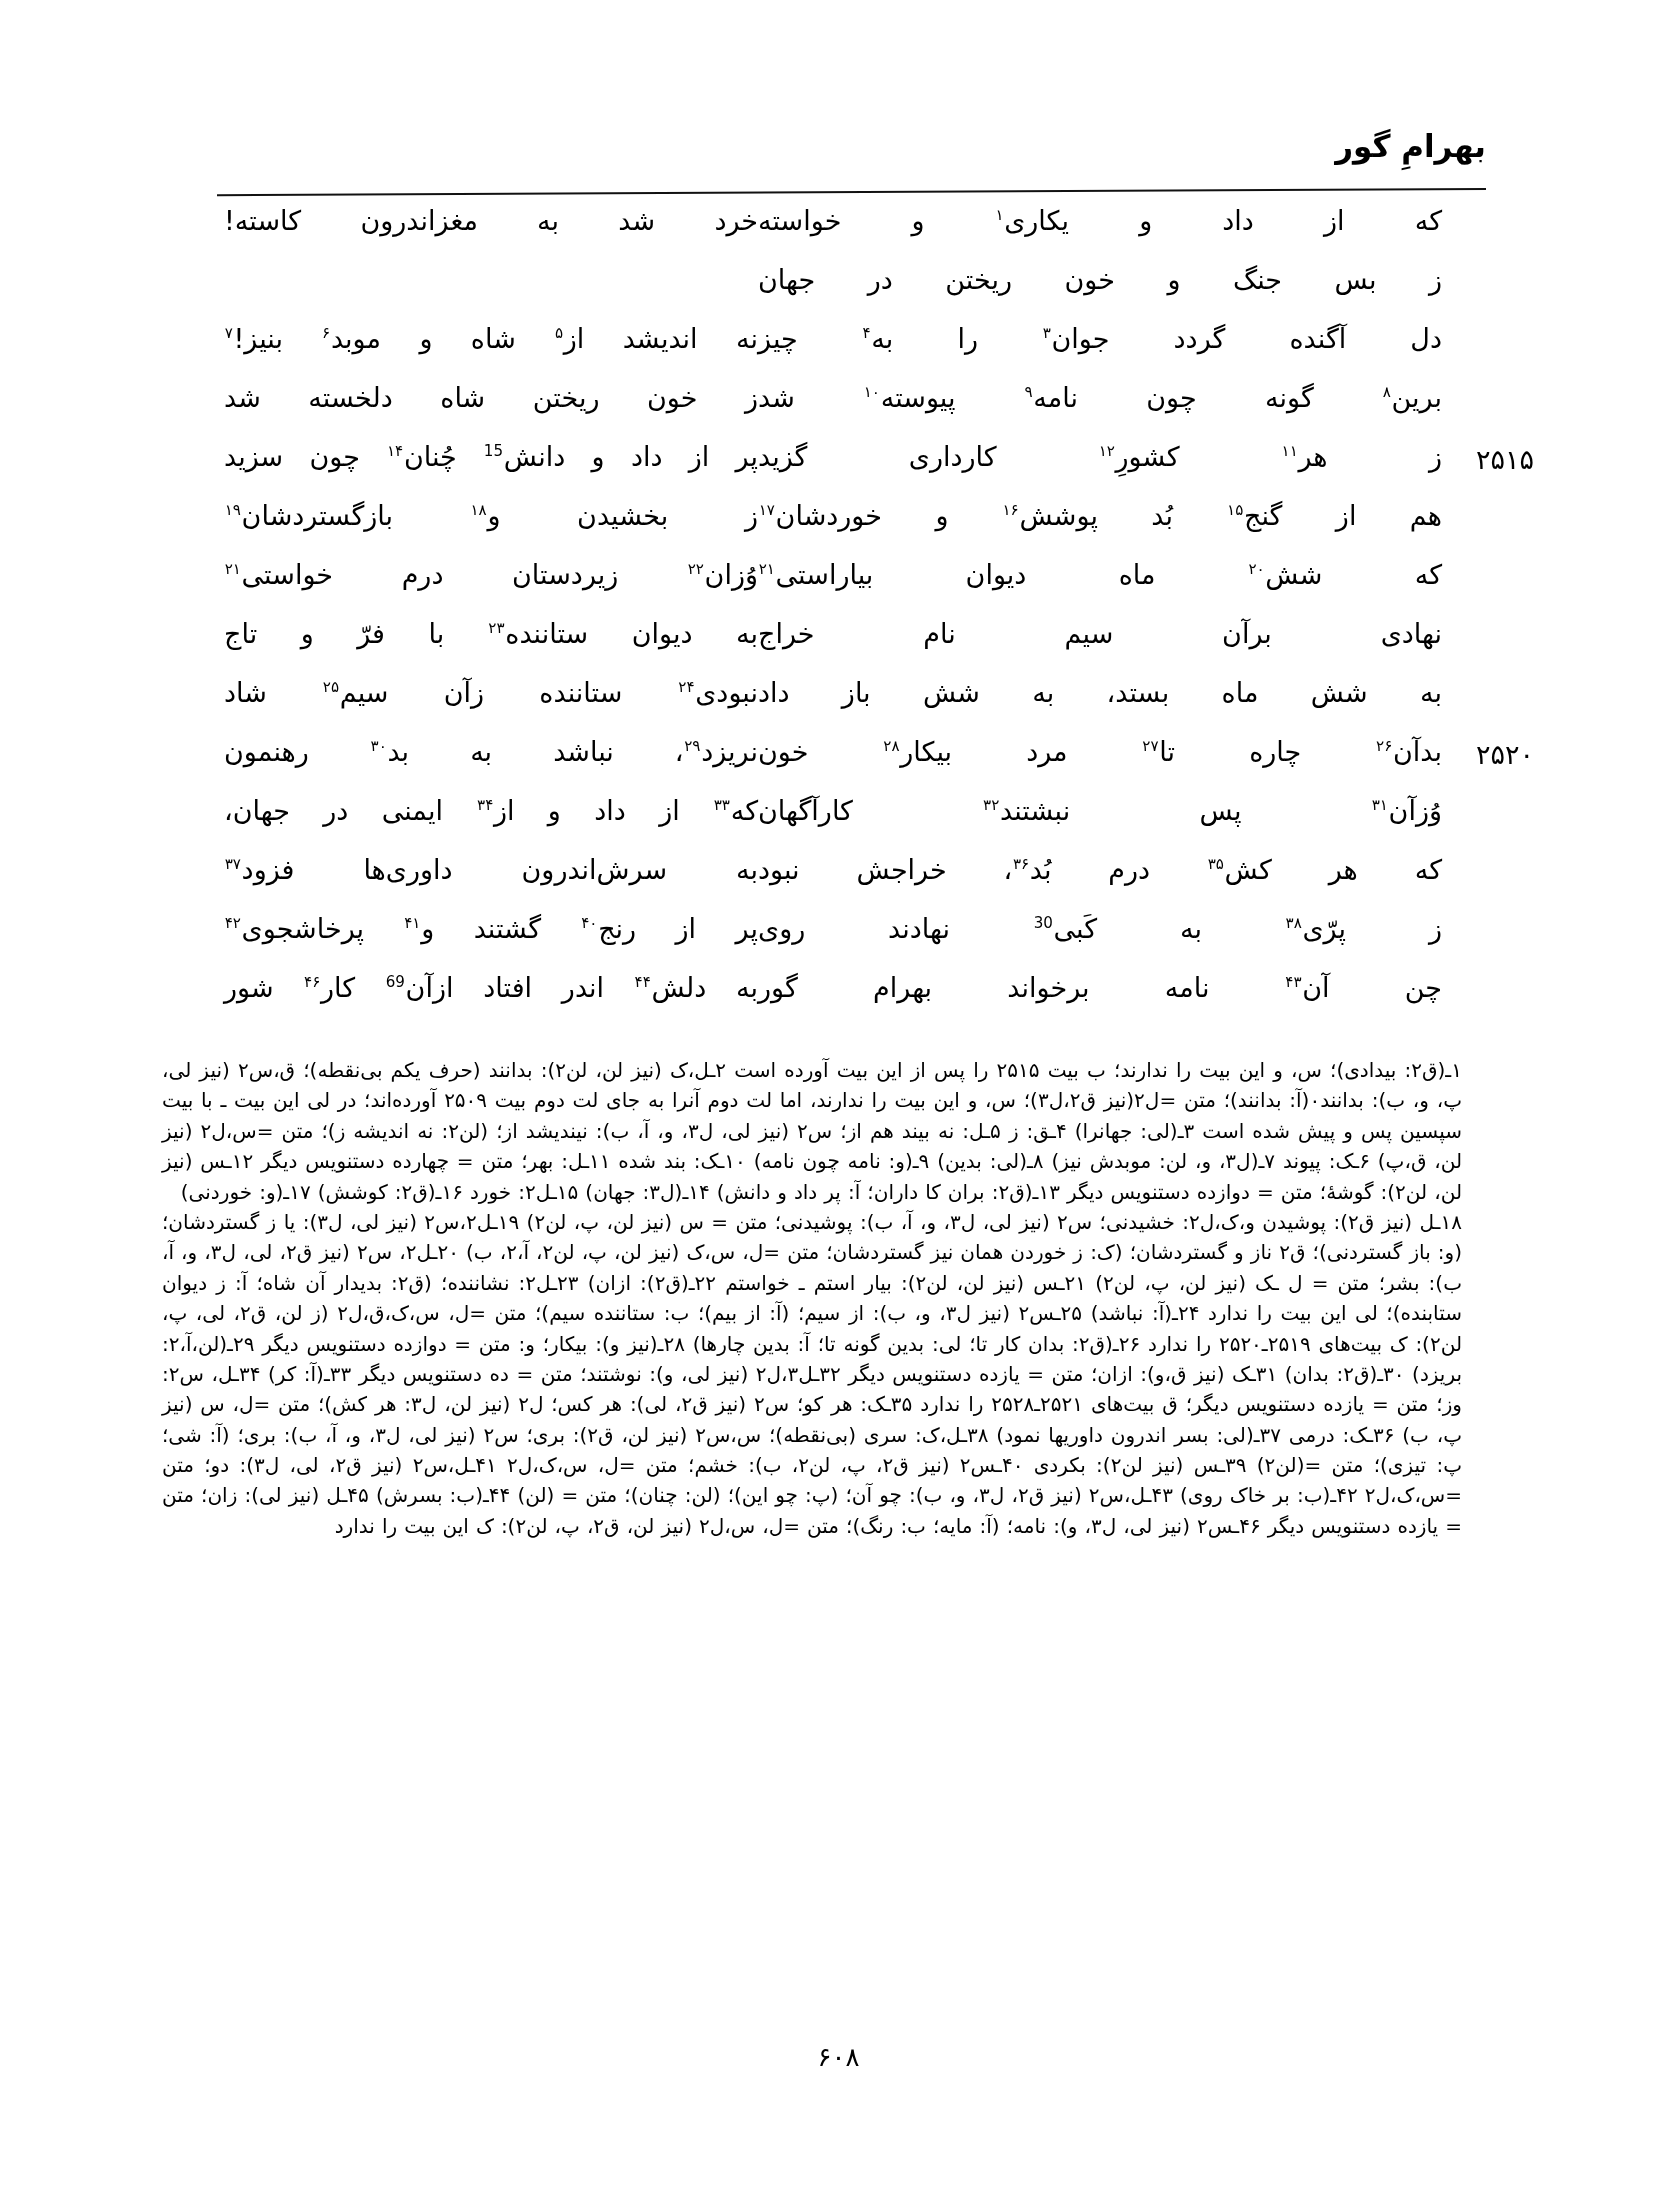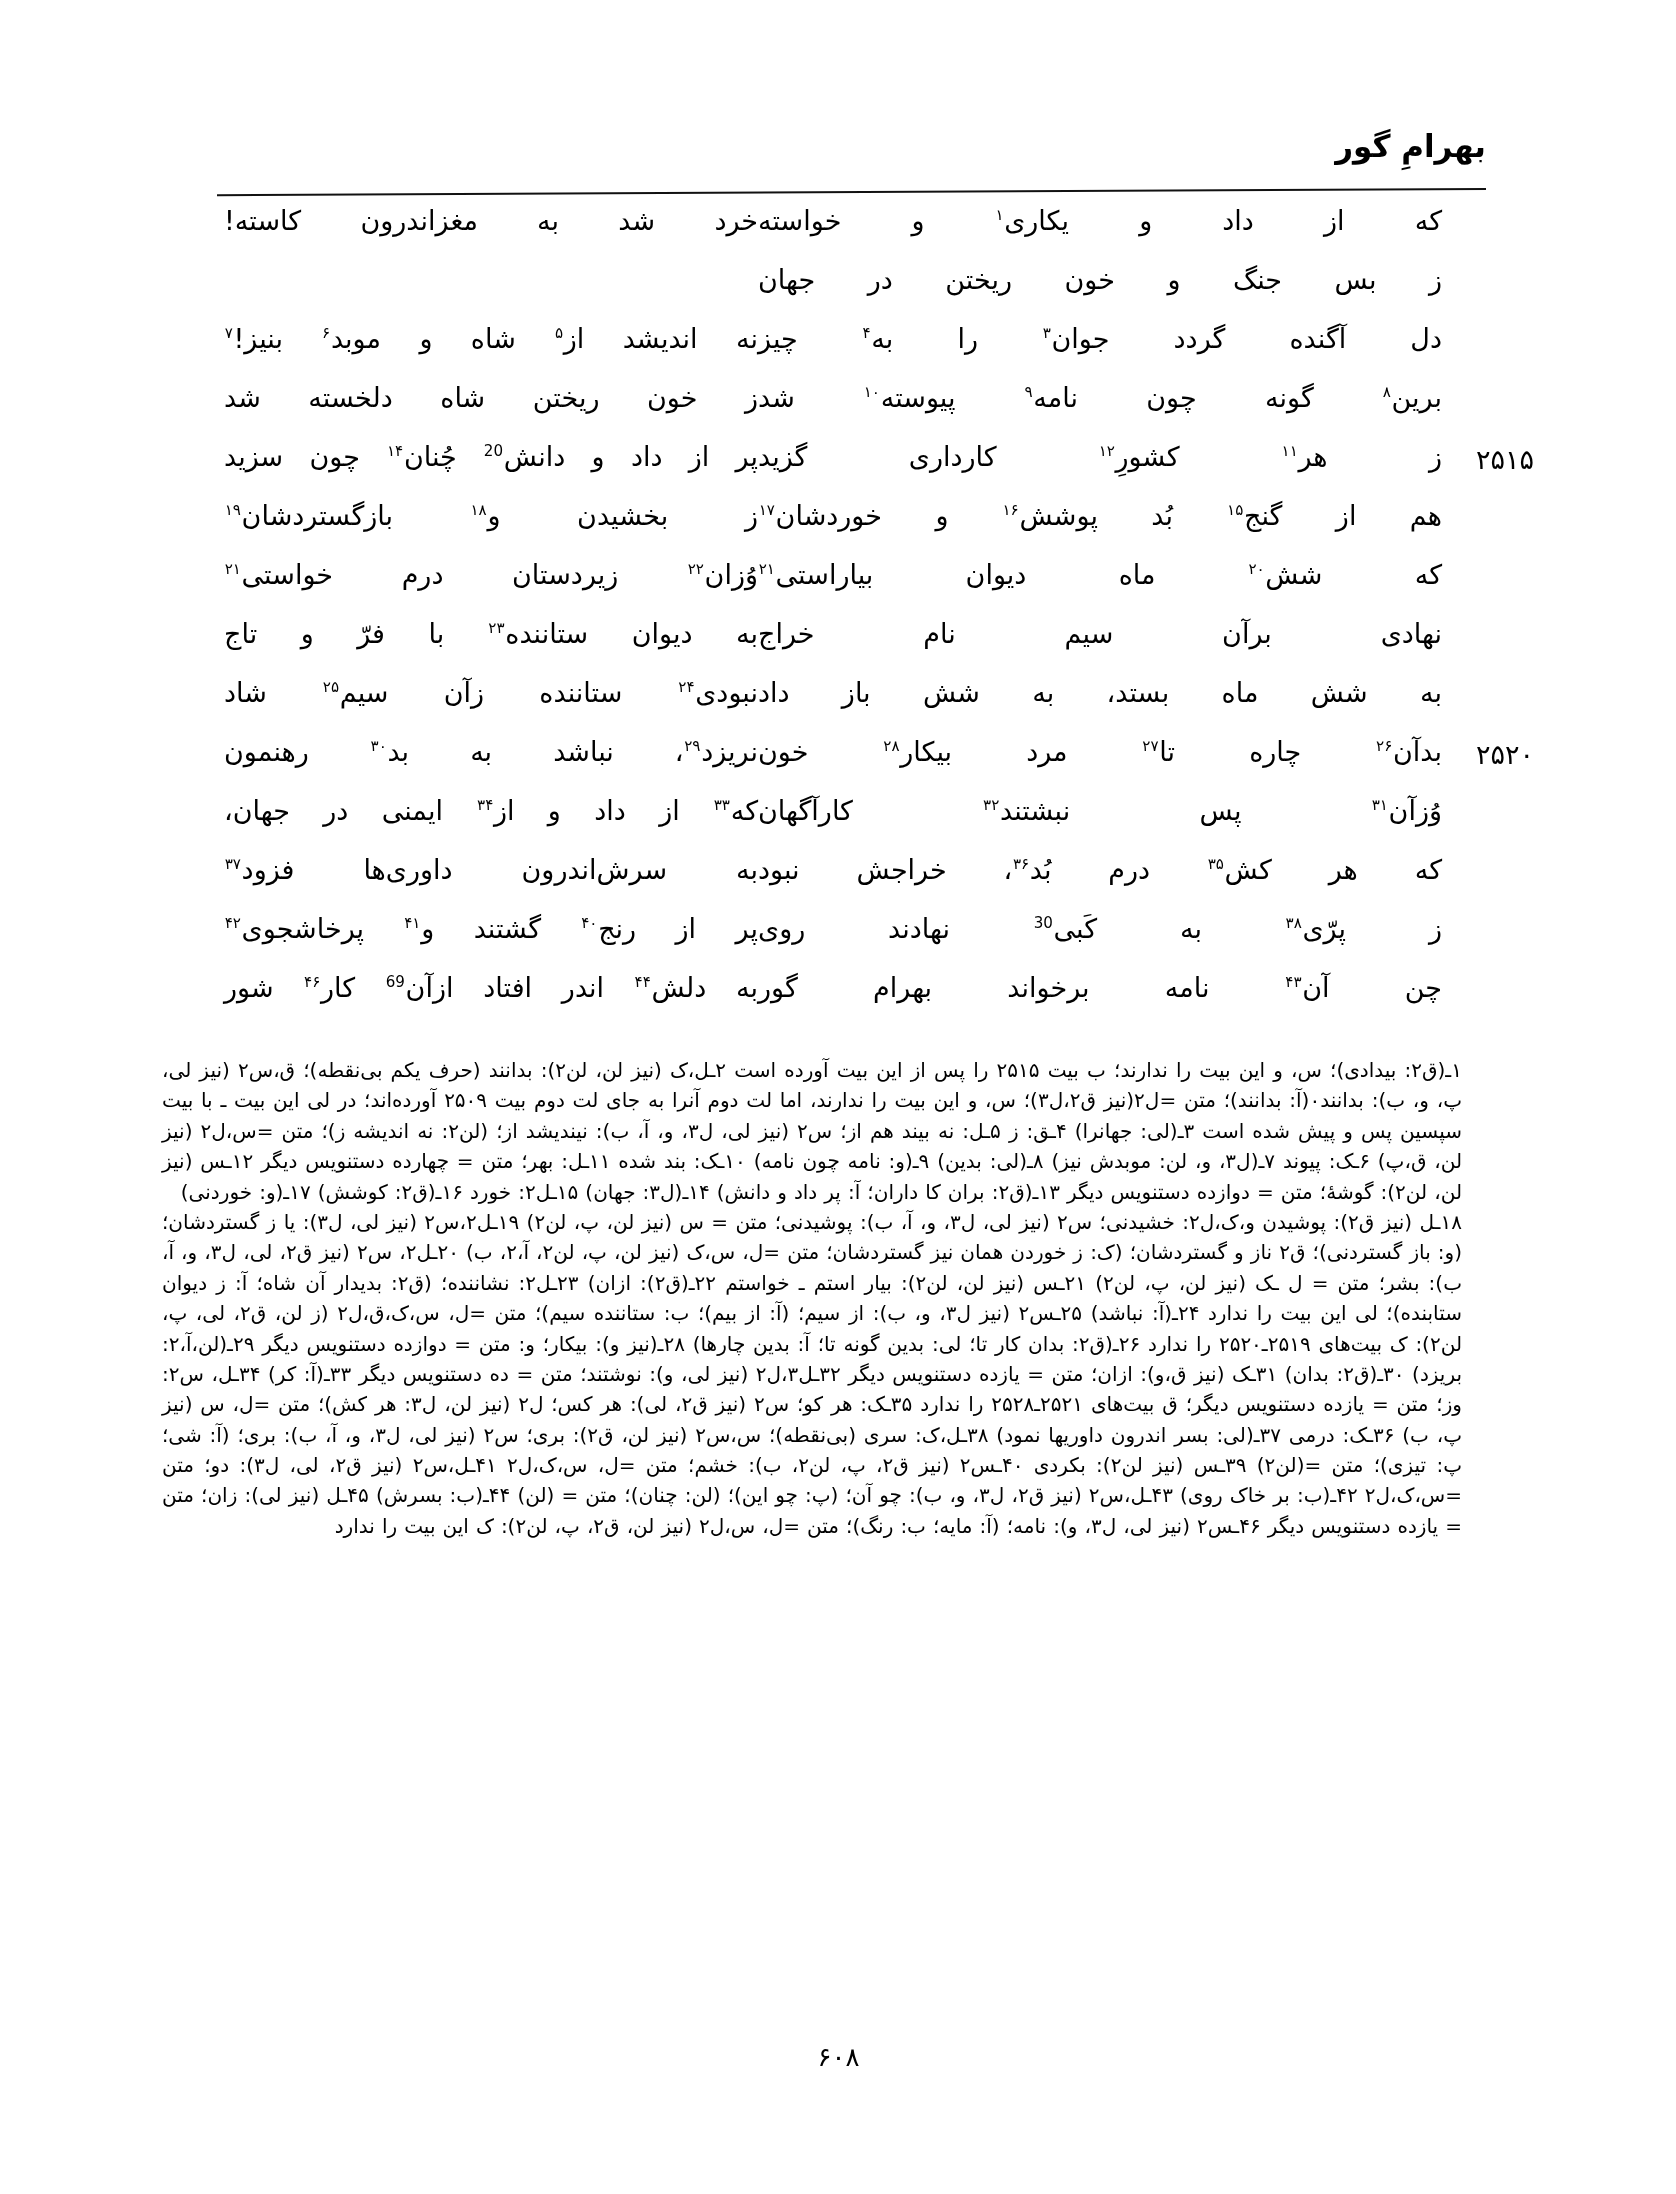--- a/index.html
+++ b/index.html
@@ -182,21 +182,21 @@
         <div class="hemistich left">
           <span class="hem-text">ز خون ریختن شاه دلخسته شد</span>
         </div>
       </div>
       <div class="verse-row">
         <div class="hemistich right">
           <span class="hem-text">ز هر<sup class="mark">۱۱</sup> کشورِ<sup class="mark">۱۲</sup> کارداری گزید</span>
           <span class="verse-num">۲۵۱۵</span>
         </div>
         <div class="hemistich left">
-          <span class="hem-text">پر از داد و دانش<sup class="mark">20</sup> چُنان<sup class="mark">۱۴</sup> چون سزید</span>
+          <span class="hem-text">پر از داد و دانش<sup class="mark">15</sup> چُنان<sup class="mark">۱۴</sup> چون سزید</span>
         </div>
       </div>
       <div class="verse-row">
         <div class="hemistich right">
           <span class="hem-text">هم از گنج<sup class="mark">۱۵</sup> بُد پوشش<sup class="mark">۱۶</sup> و خوردشان<sup class="mark">۱۷</sup></span>
         </div>
         <div class="hemistich left">
           <span class="hem-text">ز بخشیدن و<sup class="mark">۱۸</sup> بازگستردشان<sup class="mark">۱۹</sup></span>
         </div>
       </div>

